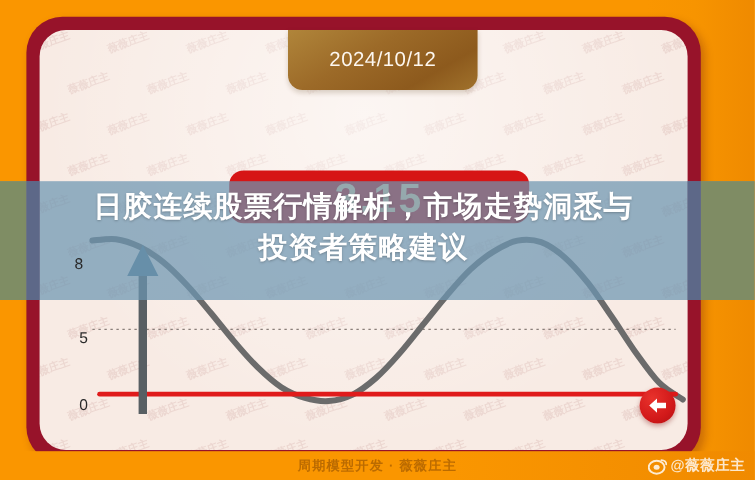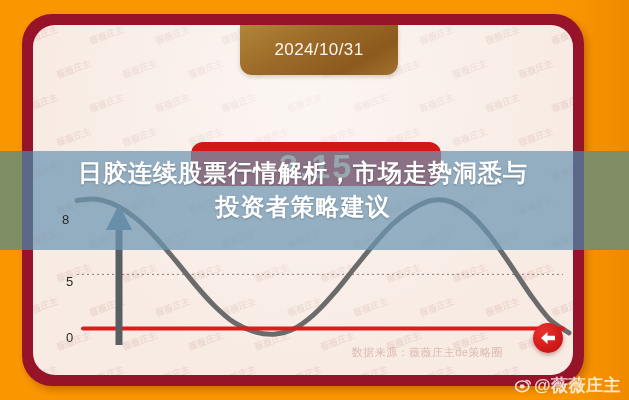--- a/index.html
+++ b/index.html
@@ -218,21 +218,21 @@
     letter-spacing:1px;
     font-weight:700;
   }
   .weibo-tag {
     position:absolute;
     right:8px; bottom:3px;
     display:flex; align-items:center; gap:3px;
     z-index:10;
   }
   .weibo-tag .wlabel {
-    font-size:17px; font-weight:700;
+    font-size:12px; font-weight:700;
     color:rgba(255,255,255,0.80);
     letter-spacing:0.5px;
   }
   .weibo-eye { display:block; }
 </style>
 </head>
 <body>
 
 <div id="stage">
 
@@ -334,21 +334,21 @@
         <span class="wm" style="left: 188px; top: 344px;">薇薇庄主</span>
         <span class="wm" style="left: 254px; top: 344px;">薇薇庄主</span>
         <span class="wm" style="left: 320px; top: 344px;">薇薇庄主</span>
         <span class="wm" style="left: 386px; top: 344px;">薇薇庄主</span>
         <span class="wm" style="left: 452px; top: 344px;">薇薇庄主</span>
         <span class="wm" style="left: 518px; top: 344px;">薇薇庄主</span>
       </div>
   </div>
 
   <div class="date-badge">
-    <span>2024/10/31</span>
+    <span>2024/10/12</span>
   </div>
 
 
   <div class="value-badge">
     <span class="val">3.15</span>
   </div>
 
   <div class="chart">
     <svg width="540" height="160" viewBox="0 0 540 160">
 
@@ -361,41 +361,43 @@
       <line id="yaxis" x1="86" y1="155" x2="86" y2="30" stroke="#585f63" stroke-width="7"></line>
       <polygon points="86,14 73,40 99,40" fill="#5a7d92"></polygon>
     </svg>
     <div class="axis-ticks-wrap"></div>
   </div>
 
   <div class="axis-tick tick-10" style="z-index:21;">8</div>
   <div class="axis-tick tick-5" style="z-index:4;">5</div>
   <div class="axis-tick tick-0" style="z-index:4;">0</div>
 
-  <div class="source">数据来源：薇薇庄主de策略圈</div>
 
   <div class="round-btn">
     <span>
       <svg width="18" height="14" viewBox="0 0 18 14">
         <path d="M8.5 1 L2 7 L8.5 13 L8.5 9.3 L16 9.3 L16 4.7 L8.5 4.7 Z" fill="#ffffff"></path>
       </svg>
     </span>
   </div>
 
   <div class="overlay-band">
     <div class="seg-l"></div>
     <div class="seg-l2"></div>
     <div class="seg-r"></div>
     <div class="seg-r2"></div>
     <div class="overlay-text">
       <span class="line1">日胶连续股票行情解析，市场走势洞悉与</span>
       <span class="line2">投资者策略建议</span>
     </div>
   </div>
 
+  <div class="bottom-ribbon">
+    <span class="ribbon-text">周期模型开发 · 薇薇庄主</span>
+  </div>
   <div class="weibo-tag">
     <span>
       <svg class="weibo-eye" width="16" height="14" viewBox="0 0 16 14">
         <ellipse cx="7.2" cy="7.4" rx="6.6" ry="5.4" fill="none" stroke="rgba(255,255,255,0.82)" stroke-width="1.6"></ellipse>
         <ellipse cx="7.2" cy="7.4" rx="2.5" ry="2.1" fill="rgba(255,255,255,0.82)"></ellipse>
         <path d="M11.2 1.4 C13.8 1.4 15.4 3.0 15.2 5.0" fill="none" stroke="rgba(255,255,255,0.82)" stroke-width="1.5" stroke-linecap="round"></path>
       </svg>
     </span>
     <span class="wlabel">@薇薇庄主</span>
   </div>

